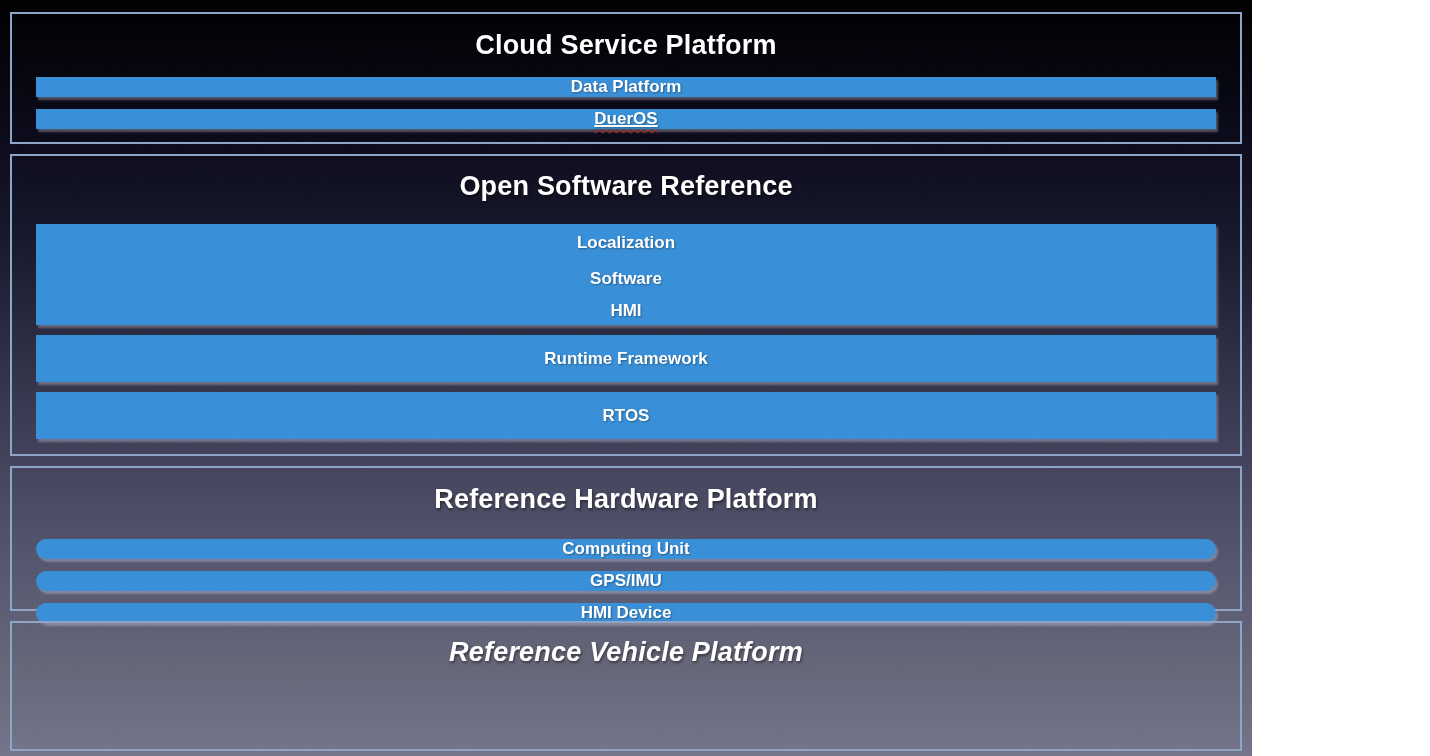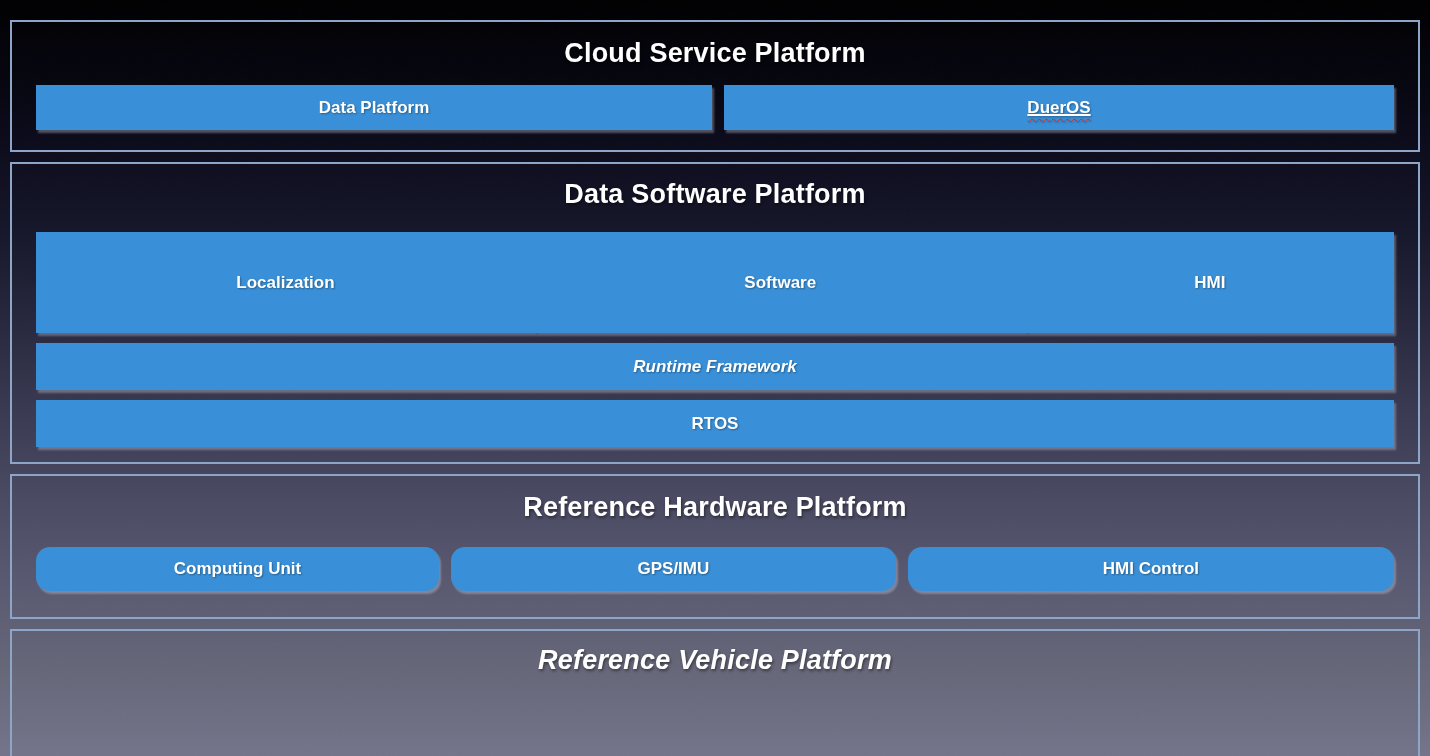--- a/index.html
+++ b/index.html
@@ -3,23 +3,23 @@
 <meta charset="utf-8">
 <style>
   * { margin: 0; padding: 0; box-sizing: border-box; }
   html, body { width: 1430px; height: 756px; }
   body {
     font-family: "Liberation Sans", "DejaVu Sans", sans-serif;
     overflow: hidden;
   }
   .page {
     position: relative;
-    width: 1430px;
+    width: 1252px;
     height: 756px;
-    padding: 20px 10px;
+    padding: 12px 10px;
     background: linear-gradient(180deg,
       var(--bg_top, #000001) 0%,
       #04040c 8%,
       #0a0a1a 18%,
       #16162a 30%,
       #26263c 42%,
       #37374f 53%,
       #474760 64%,
       #575770 76%,
       #666679 88%,
@@ -53,20 +53,21 @@
     text-shadow: 1px 2px 3px rgba(0,0,0,0.45);
     letter-spacing: 0.2px;
   }
   .s1 .section-title { margin: 14px 0 15px; }
   .s2 .section-title { margin: 13px 0 21px; }
   .s3 .section-title { margin: 14px 0 23px; }
   .s4 .section-title { margin: 12px 0 14px; font-style: italic; }
   .row {
     display: flex;
     margin: 0 24px;
+    flex-direction: column;
   }
   .row + .row { margin-top: 10px; }
   .box {
     background: var(--accent, #3a90d8);
     color: var(--text, #ffffff);
     display: flex;
     align-items: center;
     justify-content: center;
     font-weight: bold;
     font-size: 17px;
@@ -78,21 +79,21 @@
   .h101 { height: 101px; }
   .h47  { height: 47px; }
   .h44  { height: 44px; border-radius: 14px; }
   
   .g674 { flex-grow: 674; } .g668 { flex-grow: 668; }
   .g493 { flex-grow: 493; } .g485 { flex-grow: 485; } .g364 { flex-grow: 364; }
   .g402 { flex-grow: 402; } .g444 { flex-grow: 444; }
   .g1   { flex-grow: 1; }
   .gap12 { gap: 12px; }
   .gap7  { }
-  .row-rf { margin-top: 13px; font-style: italic; }
+  .row-rf { margin-top: 13px; }
   .row-rtos { margin-top: 9px; border-radius: 7px; }
   .u-solid {
     text-decoration: underline;
     text-decoration-thickness: 1.5px;
   }
   .u-squiggle {
     text-decoration-line: underline;
     text-decoration-style: wavy;
     text-decoration-color: var(--squiggle, #e0251d);
     text-decoration-thickness: 1px;
@@ -118,21 +119,21 @@
       <div class="box g674 h45">
         <span>Data Platform</span>
       </div>
       <div class="box g668 h45">
         <span class="u-solid"><span class="u-squiggle">DuerOS</span></span>
       </div>
     </div>
   </div>
 
   <div class="section s2">
-    <div class="section-title">Data Software Platform</div>
+    <div class="section-title">Open Software Reference</div>
     <div class="row gap7 h101">
       <div class="box g493 h101">
         <span>Localization</span>
       </div>
       <div class="box g485 h101">
         <span>Software</span>
       </div>
       <div class="box g364 h101">
         <span>HMI</span>
       </div>
@@ -152,21 +153,21 @@
   <div class="section s3">
     <div class="section-title">Reference Hardware Platform</div>
     <div class="row gap12 h44">
       <div class="box g402 h44">
         <span>Computing Unit</span>
       </div>
       <div class="box g444 h44">
         <span>GPS/IMU</span>
       </div>
       <div class="box g485 h44">
-        <span>HMI Control</span>
+        <span>HMI Device</span>
       </div>
     </div>
   </div>
 
   <div class="section s4">
     <div class="section-title">Reference Vehicle Platform</div>
   </div>
 
 </div>
 

